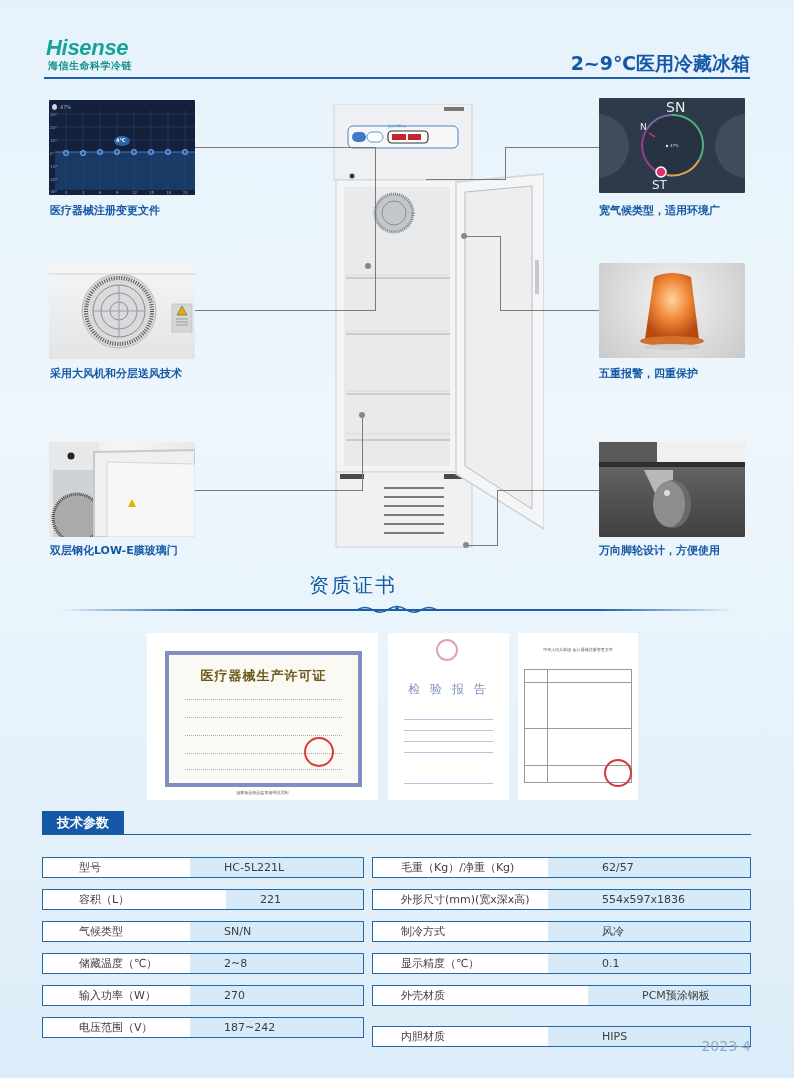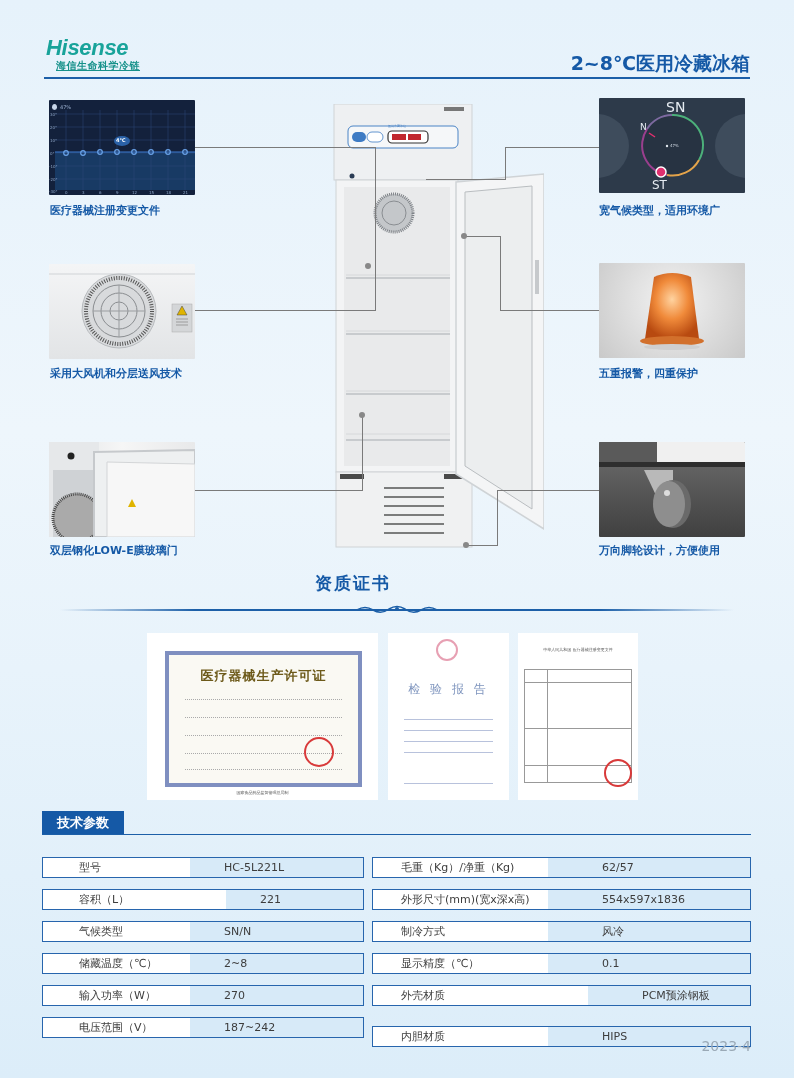--- a/index.html
+++ b/index.html
@@ -7,21 +7,21 @@
     body {
       position: relative;
       font-family: "DejaVu Sans", "Liberation Sans", sans-serif;
       background: linear-gradient(180deg, #e6f2fb 0%, #eef6fc 40%, #e8f3fb 62%, #dcedf9 100%);
       color: #1a4f8f;
     }
     .abs { position: absolute; }
 
     
     .logo-en { left: 46px; top: 35px; font-family: "Liberation Sans", sans-serif; font-weight: bold; font-style: italic; font-size: 22px; color: #18a39a; letter-spacing: -0.3px; }
-    .logo-cn { left: 56px; top: 59px; font-size: 10px; color: #16918a; font-weight: bold; letter-spacing: 0.5px; text-decoration: underline; }
+    .logo-cn { left: 48px; top: 59px; font-size: 10px; color: #16918a; font-weight: bold; letter-spacing: 0.5px; }
     .title { right: 44px; top: 51px; font-size: 19px; font-weight: bold; color: #1559a6; }
     .header-rule { left: 44px; right: 44px; top: 77px; height: 2px; background: #1c5fa8; }
 
     
     .feat-img { width: 146px; height: 95px; overflow: hidden; border-radius: 1px; }
     .feat-cap { font-size: 11px; font-weight: bold; color: #1559a6; white-space: nowrap; }
 
     .chart-panel { background: #13213c; }
     .chart-panel .humid { position: absolute; left: 6px; top: 4px; font-size: 5px; color: #9db2d2; }
     .chart-panel .water { position: absolute; left: 3px; top: 4px; width: 5px; height: 6px; background: #c8d6ea; border-radius: 50% 50% 50% 50% / 60% 60% 40% 40%; }
@@ -35,41 +35,41 @@
     .wheel-panel { background: linear-gradient(180deg, #6e6e6e 0%, #404040 100%); }
 
     
     .line { background: #7a7a7a; }
     .dot { width: 6px; height: 6px; border-radius: 50%; background: #888; }
 
     
     .fridge { left: 332px; top: 104px; width: 212px; height: 445px; }
 
     
-    .cert-title { left: 0; width: 706px; top: 572px; text-align: center; font-size: 17px; font-weight: bold; color: #1559a6; letter-spacing: 2px; }
+    .cert-title { left: 0; width: 706px; top: 572px; text-align: center; font-size: 20px; font-weight: normal; color: #1559a6; letter-spacing: 2px; }
     .cert-rule { left: 60px; right: 60px; top: 609px; height: 2px; background: linear-gradient(90deg, rgba(28,95,168,0) 0%, #1c5fa8 20%, #1c5fa8 80%, rgba(28,95,168,0) 100%); }
     .cert-orn { left: 355px; top: 603px; width: 84px; height: 13px; }
     .cert-box { background: #fff; }
 
     
     .param-tab { left: 42px; top: 811px; width: 82px; height: 24px; background: #1559a6; color: #fff; font-size: 13px; font-weight: bold; line-height: 24px; text-align: center; }
     .param-rule { left: 42px; right: 43px; top: 834px; height: 1px; background: #1c5fa8; }
     .row { height: 21px; border: 1px solid #2765ad; display: flex; background: #fff; }
     .row .k { width: 147px; font-size: 11px; color: #3d3d3d; line-height: 19px; padding-left: 36px; background: #fff; }
     .row .v { flex: 1; font-size: 11px; color: #3d3d3d; line-height: 19px; padding-left: 34px; background: #d7eaf8; }
     .row.right .k { width: 175px; padding-left: 28px; }
     .row.right .v { padding-left: 54px; }
     .footer { right: 43px; top: 1038px; font-size: 14px; color: #9aa9b6; }
   </style>
 </head>
 <body>
 
 <div class="abs logo-en">Hisense</div>
 <div class="abs logo-cn">海信生命科学冷链</div>
-<div class="abs title">2~8℃医用冷藏冰箱</div>
+<div class="abs title">2~9℃医用冷藏冰箱</div>
 <div class="abs header-rule"></div>
 
 <div class="abs feat-img chart-panel" style="left:49px;top:100px;">
   <span class="water"></span>
   <span class="humid" style="left:11px;">47%</span>
   <svg width="146" height="95" style="position:absolute;left:0;top:0;">
     <rect x="6" y="52" width="140" height="38" fill="#183a64"></rect>
     <g stroke="#2f4a78" stroke-width="0.5">
       <line x1="6" y1="14" x2="146" y2="14"></line>
         <line x1="6" y1="27" x2="146" y2="27"></line>

